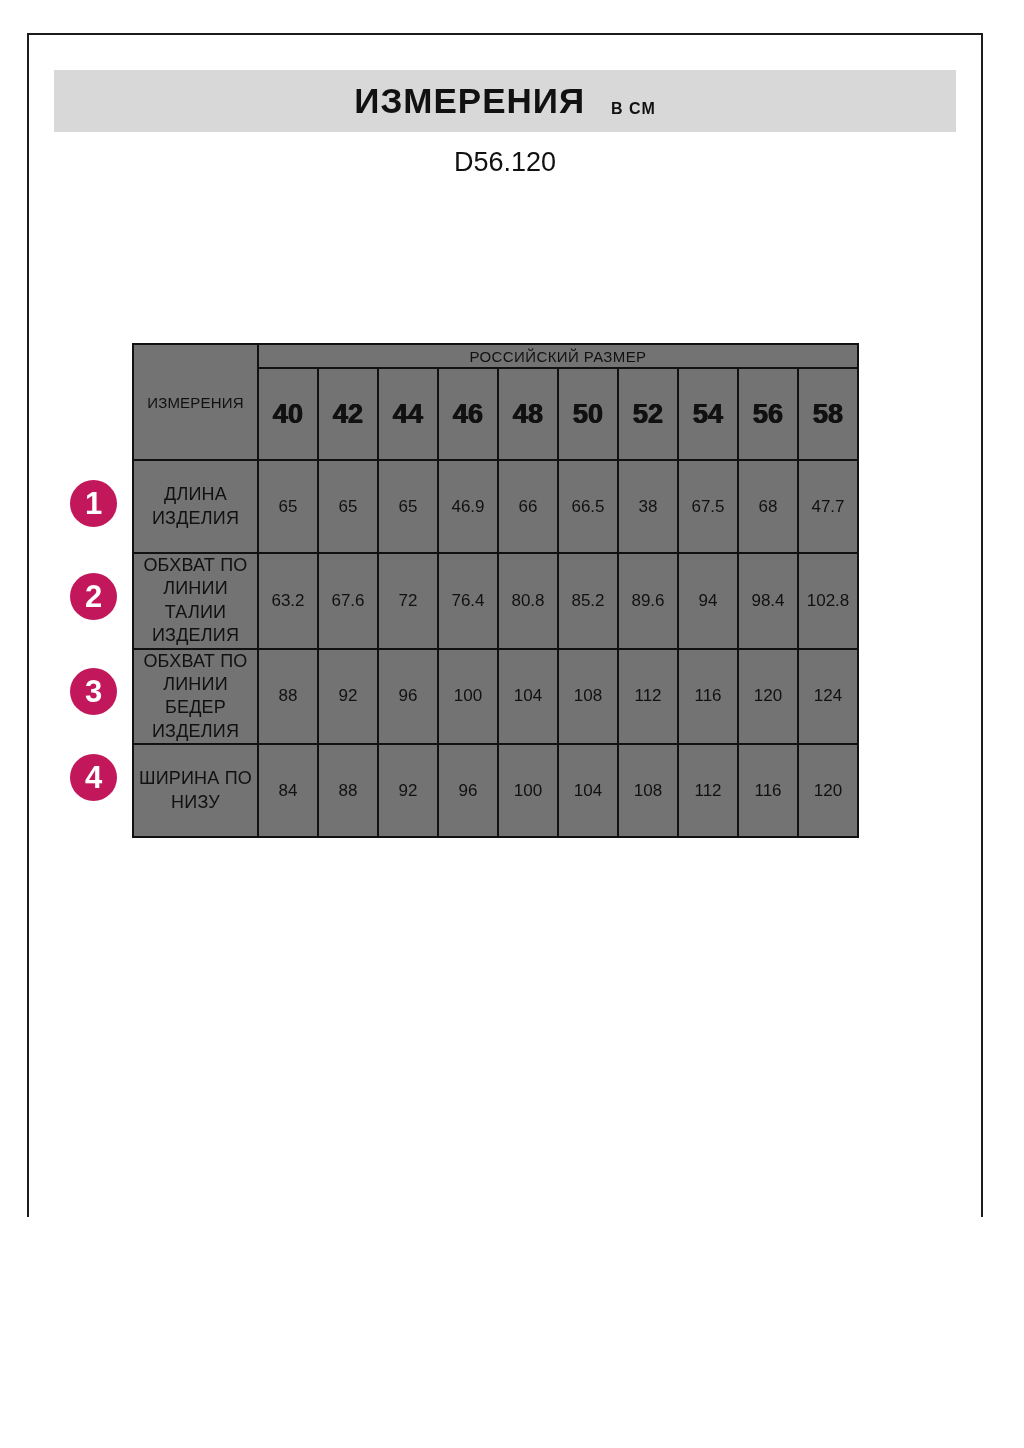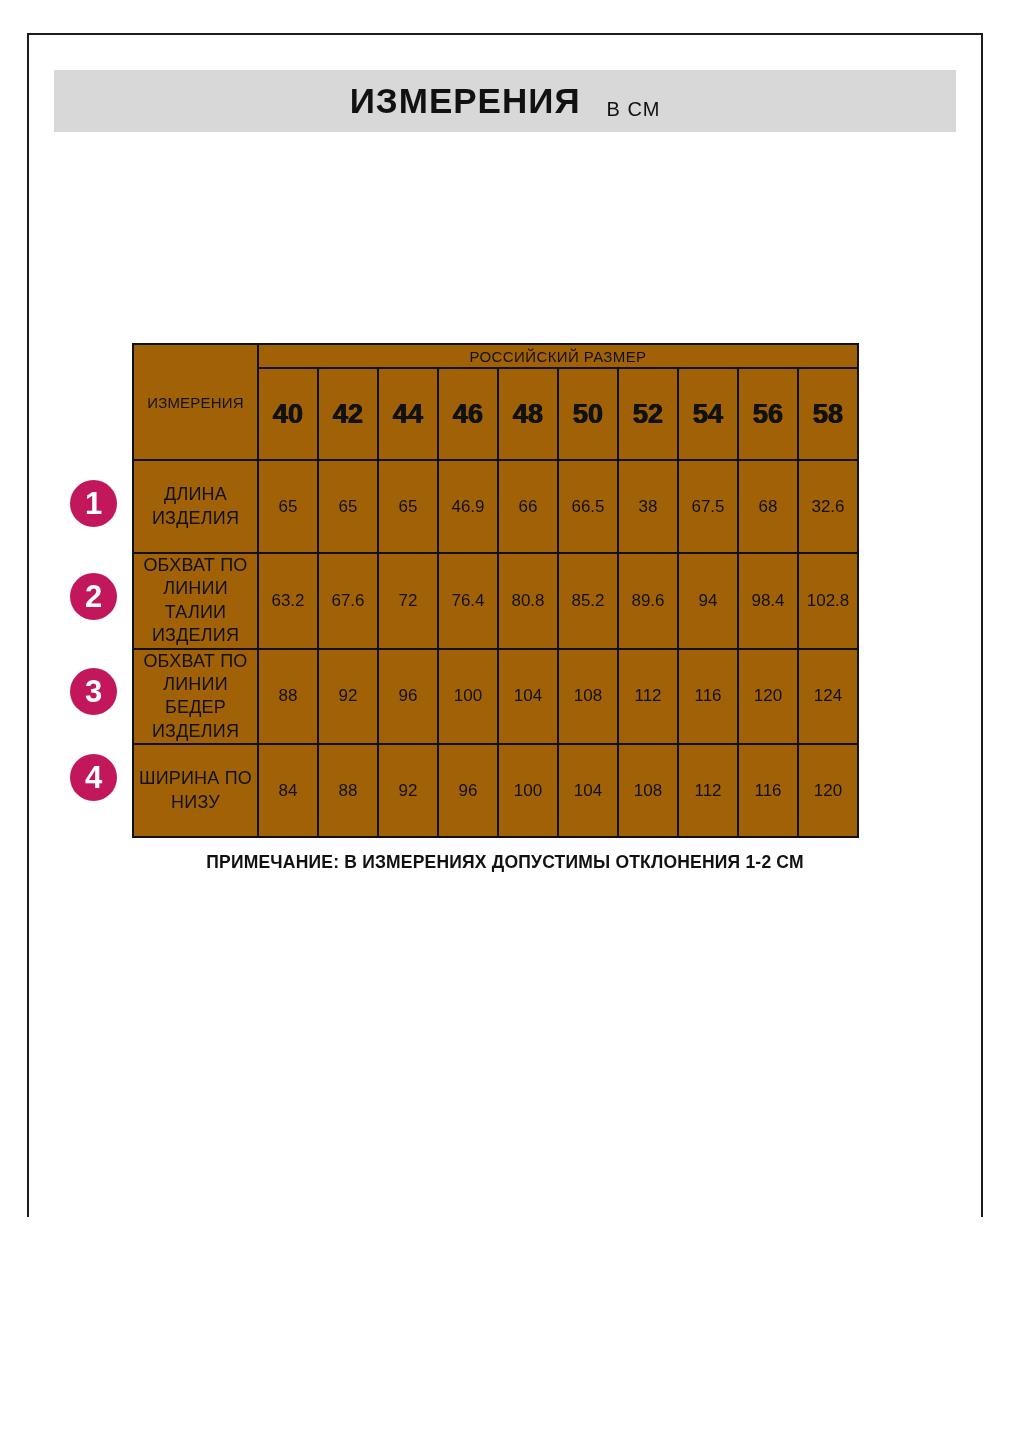--- a/index.html
+++ b/index.html
@@ -44,22 +44,22 @@
     letter-spacing: 1px;
   }
   .banner .t-heavy {
     font-size: 35px;
     font-weight: 900;
     letter-spacing: 1px;
     margin-left: 28px;
     text-shadow: 0.7px 0 0 currentColor, -0.7px 0 0 currentColor;
   }
   .banner .t-small {
-    font-size: 20px;
-    font-weight: 400;
+    font-size: 16px;
+    font-weight: 700;
     margin-left: 26px;
     letter-spacing: 1px;
     margin-top: 16px;
   }
   .model {
     position: absolute;
     left: 0;
     top: 112px;
     width: 100%;
     text-align: center;
@@ -81,21 +81,21 @@
     left: 103px;
     top: 308px;
     border-collapse: collapse;
     table-layout: fixed;
   }
   table.size-table td {
     border: 2px solid #111111;
     text-align: center;
     vertical-align: middle;
     padding: 0;
-    background: #a16207;
+    background: #737373;
   }
   td.corner {
     width: 123px;
     font-size: 15px;
     letter-spacing: 0.2px;
   }
   td.group {
     height: 22px;
     font-size: 15px;
     letter-spacing: 0.4px;
@@ -146,20 +146,21 @@
 <body>
 
 <div class="canvas">
   <div class="frame" style="border-color: rgb(28, 28, 28);">
 
     <div class="banner" style="background: rgb(216, 216, 216);">
       <span class="t-reg">ИЗМЕРЕНИЯ</span>
       <span class="t-small">В СМ</span>
     </div>
 
+    <div class="model">D56.120</div>
 
 
     <div class="badge" style="top: 445px; background: rgb(194, 24, 91);">
       <span>1</span>
     </div>
     <div class="badge" style="top: 538px; background: rgb(194, 24, 91);">
       <span>2</span>
     </div>
     <div class="badge" style="top: 633px; background: rgb(194, 24, 91);">
       <span>3</span>
@@ -191,21 +192,21 @@
           <td class="rowlabel">ДЛИНА ИЗДЕЛИЯ</td>
           <td class="val">65</td>
           <td class="val">65</td>
           <td class="val">65</td>
           <td class="val">46.9</td>
           <td class="val">66</td>
           <td class="val">66.5</td>
           <td class="val">38</td>
           <td class="val">67.5</td>
           <td class="val">68</td>
-          <td class="val">32.6</td>
+          <td class="val">47.7</td>
         </tr>
 
         <tr class="body-row">
           <td class="rowlabel">ОБХВАТ ПО ЛИНИИ ТАЛИИ ИЗДЕЛИЯ</td>
           <td class="val">63.2</td>
           <td class="val">67.6</td>
           <td class="val">72</td>
           <td class="val">76.4</td>
           <td class="val">80.8</td>
           <td class="val">85.2</td>
@@ -238,16 +239,15 @@
           <td class="val">100</td>
           <td class="val">104</td>
           <td class="val">108</td>
           <td class="val">112</td>
           <td class="val">116</td>
           <td class="val">120</td>
         </tr>
       </tbody>
     </table>
 
-    <div class="note">ПРИМЕЧАНИЕ: В ИЗМЕРЕНИЯХ ДОПУСТИМЫ ОТКЛОНЕНИЯ 1-2 СМ</div>
 
   </div>
 </div>
 
 </body></html>

